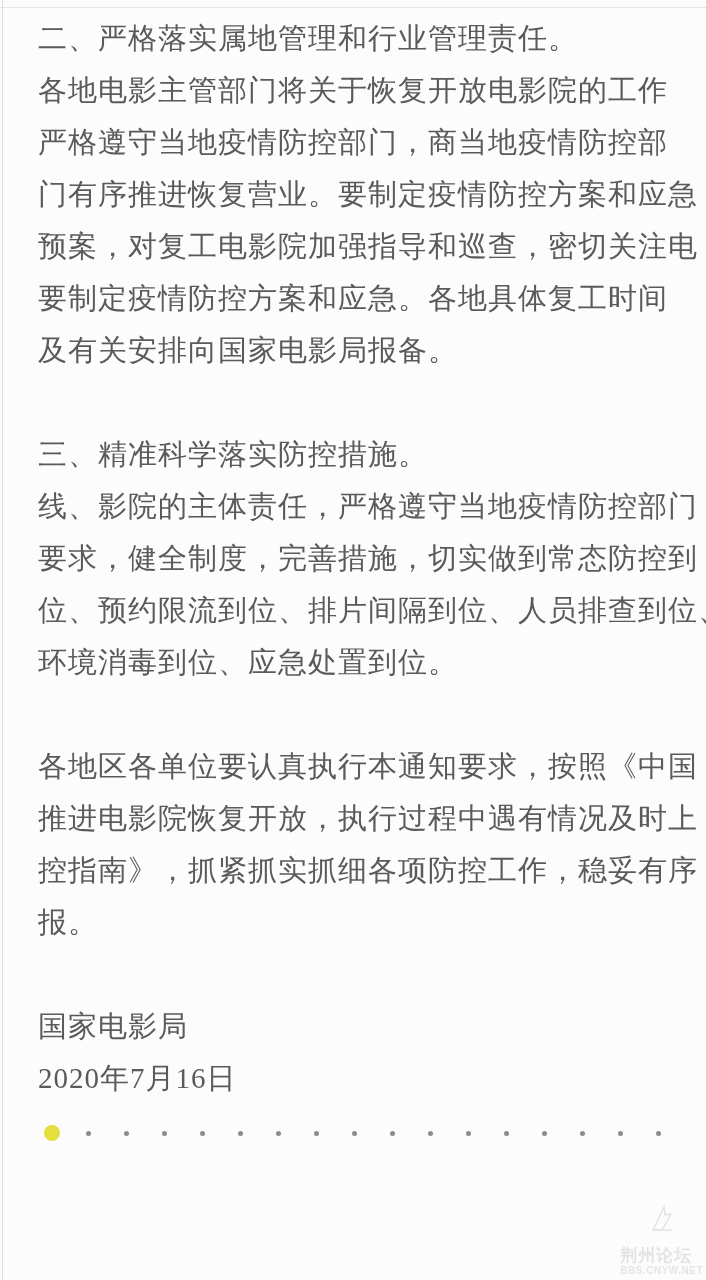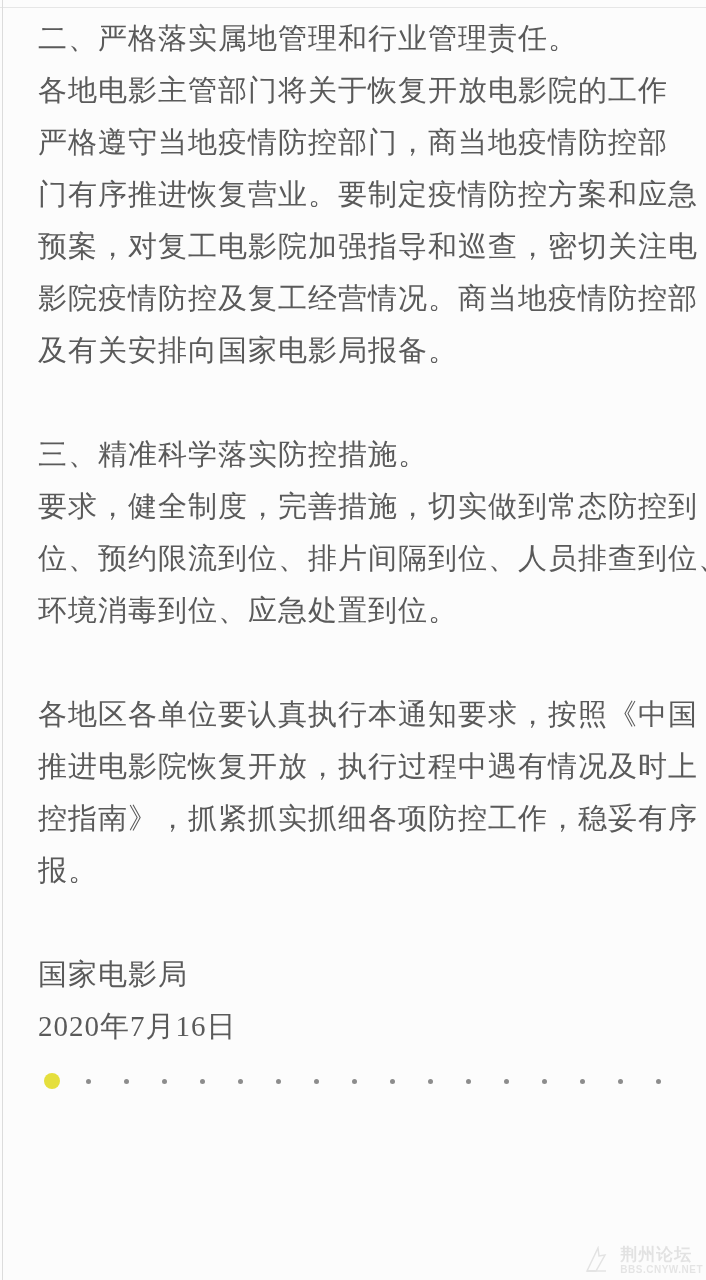--- a/index.html
+++ b/index.html
@@ -63,23 +63,24 @@
   .dot.active {
     width: 16px; height: 16px;
     margin-right: 26px;
   }
 
   .watermark {
     position: absolute;
     right: 3px;
     bottom: 4px;
     display: flex;
-    align-items: flex-start;
+    align-items: center;
     gap: 12px;
     opacity: 0.55;
+    flex-direction: column;
   }
   .wm-logo { display: block; }
   .wm-textcol { display: flex; flex-direction: column; line-height: 1; }
   .wm-name {
     font-size: 17px;
     font-weight: bold;
     color: #cdcdcd;
     letter-spacing: 1px;
     text-shadow: 0 0 1px #ffffff;
     font-family: "Liberation Sans", "DejaVu Sans", sans-serif;
@@ -101,25 +102,26 @@
   <div class="edge-left"></div>
 
   <div class="content">
     <div id="doc-body">
         <div class="paragraph">
           <div class="line">二、严格落实属地管理和行业管理责任。</div>
           <div class="line">各地电影主管部门将关于恢复开放电影院的工作</div>
           <div class="line">严格遵守当地疫情防控部门，商当地疫情防控部</div>
           <div class="line">门有序推进恢复营业。要制定疫情防控方案和应急</div>
           <div class="line">预案，对复工电影院加强指导和巡查，密切关注电</div>
-          <div class="line">影院疫情防控及复工经营情况。商当地疫情防控部</div>
+          <div class="line">要制定疫情防控方案和应急。各地具体复工时间</div>
           <div class="line">及有关安排向国家电影局报备。</div>
         </div>
         <div class="paragraph">
           <div class="line">三、精准科学落实防控措施。</div>
+          <div class="line">线、影院的主体责任，严格遵守当地疫情防控部门</div>
           <div class="line">要求，健全制度，完善措施，切实做到常态防控到</div>
           <div class="line">位、预约限流到位、排片间隔到位、人员排查到位、</div>
           <div class="line">环境消毒到位、应急处置到位。</div>
         </div>
         <div class="paragraph">
           <div class="line">各地区各单位要认真执行本通知要求，按照《中国</div>
           <div class="line">推进电影院恢复开放，执行过程中遇有情况及时上</div>
           <div class="line">控指南》，抓紧抓实抓细各项防控工作，稳妥有序</div>
           <div class="line">报。</div>
         </div>

